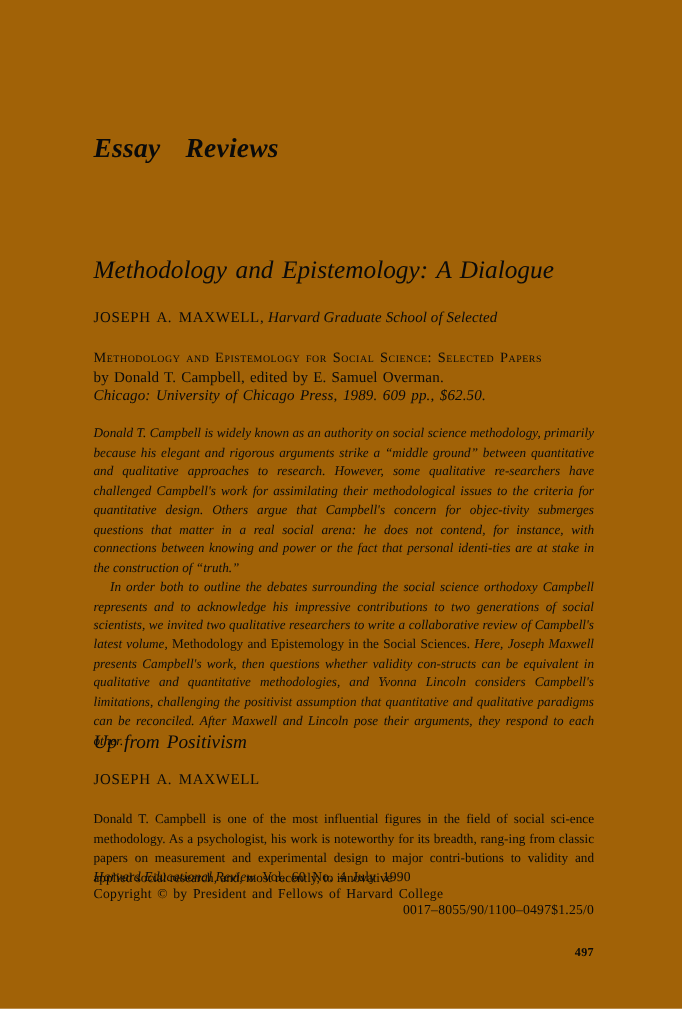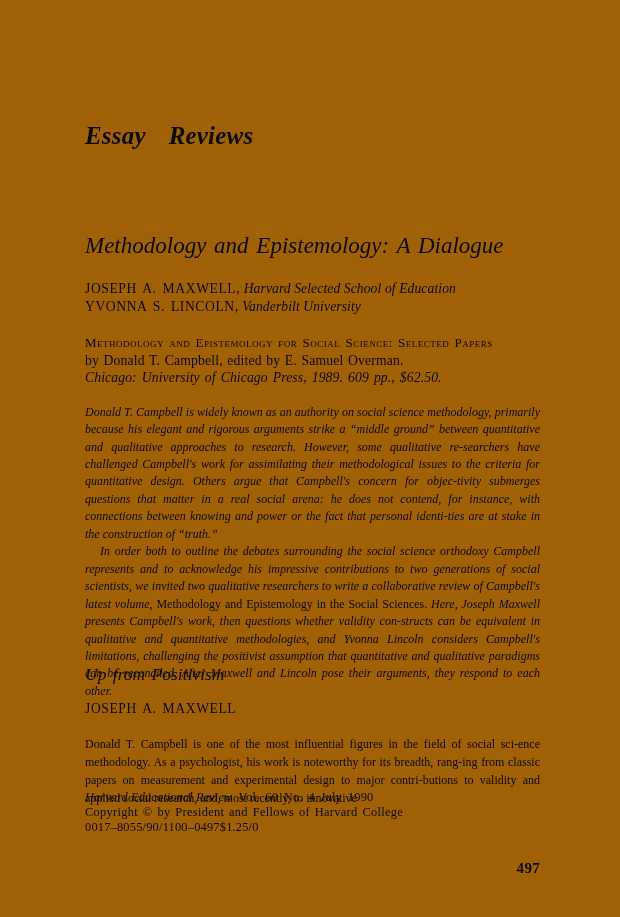--- a/index.html
+++ b/index.html
@@ -155,52 +155,49 @@
   .foot-vol {
     letter-spacing: 0.2px;
     word-spacing: 2.5px;
   }
   .foot-copy {
     letter-spacing: 0.3px;
     word-spacing: 1.5px;
   }
   .foot-issn {
     letter-spacing: 0.2px;
+    text-align: right;
   }
 
   .page-number {
     position: absolute;
     left: 85px;
     top: 860px;
     width: 455px;
     text-align: right;
-    font-size: 15px;
+    font-size: 11px;
     font-weight: bold;
     letter-spacing: 0.3px;
   }
 </style>
 </head>
 <body>
 
 <div class="page">
 
   <h1 class="essay-title">Essay  Reviews</h1>
 
   <div class="article-head">
 
     <h2 class="article-title">Methodology and Epistemology: A Dialogue</h2>
 
     <div class="authors">
       <div class="author-line">
         <span class="author-name">JOSEPH A. MAXWELL,</span>
-        <span class="author-affil">Harvard Selected School of Education</span>
-      </div>
-      <div class="author-line">
-        <span class="author-name">YVONNA S. LINCOLN,</span>
-        <span class="author-affil">Vanderbilt University</span>
+        <span class="author-affil">Harvard Graduate School of Selected</span>
       </div>
     </div>
 
     <div class="citation">
       <div class="cit-title">Methodology and Epistemology for Social Science: Selected Papers</div>
       <div class="cit-by">by Donald T. Campbell, edited by E. Samuel Overman.</div>
       <div class="cit-pub">Chicago: University of Chicago Press, 1989. 609 pp., $62.50.</div>
     </div>
 
     <div class="abstract">

